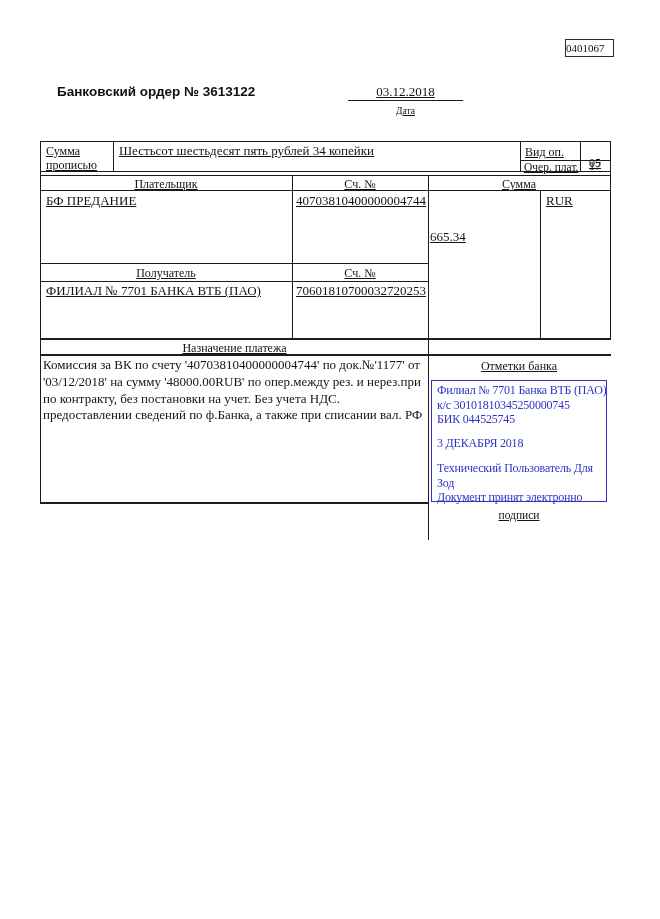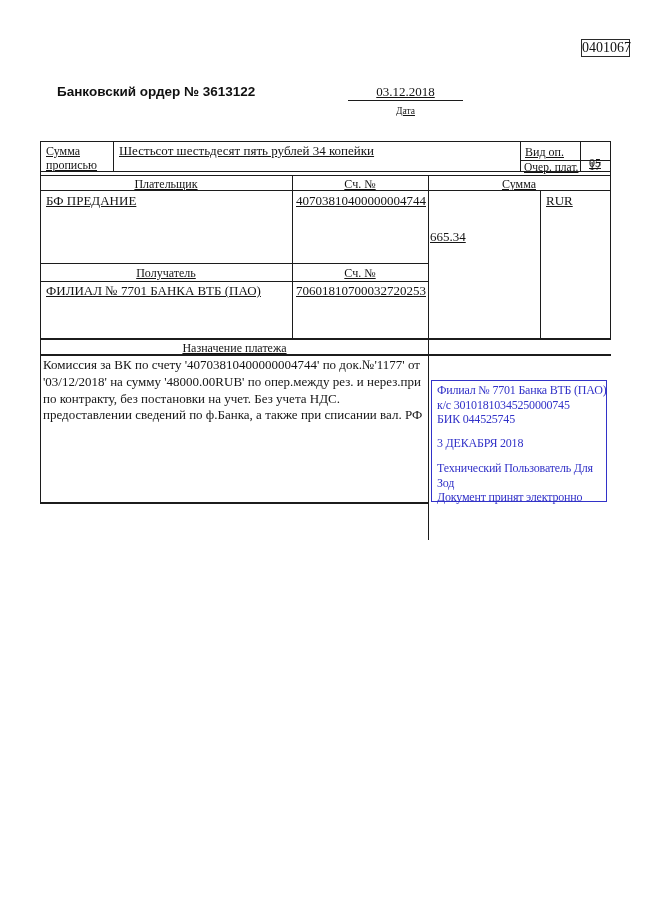--- a/index.html
+++ b/index.html
@@ -14,23 +14,23 @@
   .tiny { font-size:9.5px; }
   .hline { position:absolute; height:1px; background:#1c1c1c; }
   .hline.thick { height:2px; }
   .vline { position:absolute; width:1px; background:#1c1c1c; }
   .title {
     position:absolute; left:57px; top:84px;
     font-family:"Liberation Sans", sans-serif; font-weight:bold; font-size:13.5px;
     color:#101010; white-space:nowrap;
   }
   .code-box {
-    position:absolute; left:581px; top:39px; width:47px; height:16px;
-    border:1px solid #2a2a2a; text-align:center;
-    font-size:14px; line-height:16px;
+    position:absolute; left:565px; top:39px; width:47px; height:16px;
+    border:1px solid #2a2a2a; text-align:left;
+    font-size:11px; line-height:16px;
   }
   .purpose-text {
     position:absolute; left:43px; top:357px; width:384px;
     font-size:13px; line-height:16.8px; white-space:normal; color:#141414;
   }
   .purpose-text span { display:block; white-space:nowrap; }
   .stamp {
     position:absolute; left:431px; top:380px; width:176px; height:122px;
     border:1.5px solid var(--stamp-blue,#3232c8); box-sizing:border-box;
     padding:2px 4px 0 5px;
@@ -97,25 +97,27 @@
   <div class="t" style="left:296px; top:284px;">70601810700032720253</div>
 
   <div class="t small center" style="left:40px; top:341px; width:389px;">Назначение платежа</div>
   <div class="purpose-text">
     <span>Комиссия за ВК по счету '40703810400000004744' по док.№'1177' от</span>
     <span>'03/12/2018' на сумму '48000.00RUB' по опер.между рез. и нерез.при</span>
     <span>по контракту, без постановки на учет. Без учета НДС.</span>
     <span>предоставлении сведений по ф.Банка, а также при списании вал. РФ</span>
   </div>
 
+  <div class="t small center" style="left:428px; top:359px; width:182px;">Отметки банка</div>
 
   <div class="stamp">
     <div>Филиал № 7701 Банка ВТБ (ПАО)</div>
     <div>к/с 30101810345250000745</div>
     <div>БИК 044525745</div>
     <div class="stamp-date">3 ДЕКАБРЯ 2018</div>
     <div>Технический Пользователь Для</div>
     <div>Зод</div>
     <div>Документ принят электронно</div>
   </div>
 
+  <div class="t center" style="left:428px; top:508px; width:182px; font-size:11.5px;">подписи</div>
 
 </div>
 
 </body></html>

